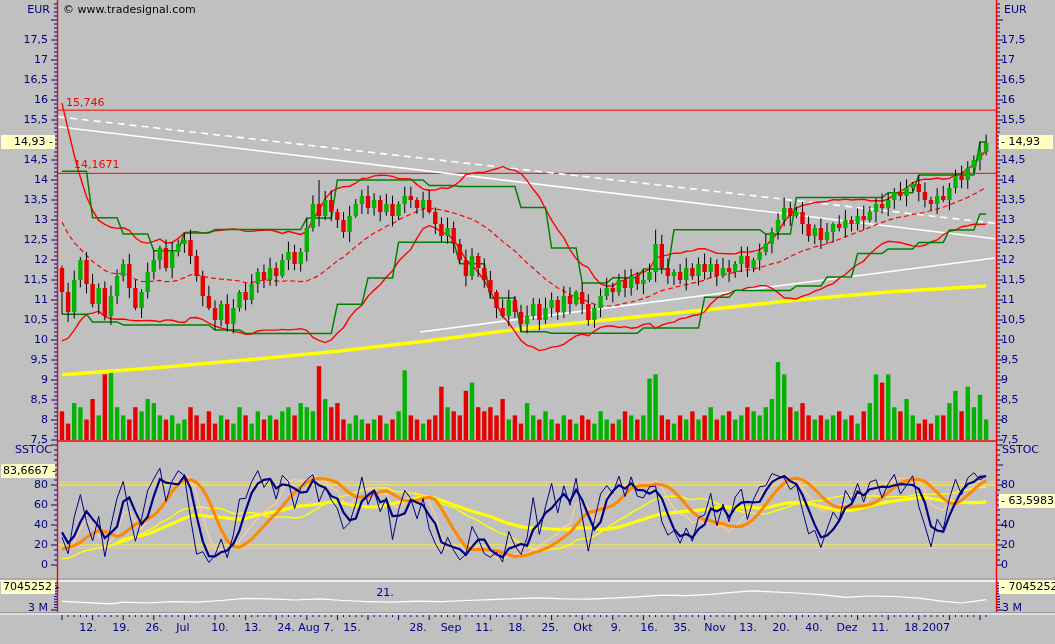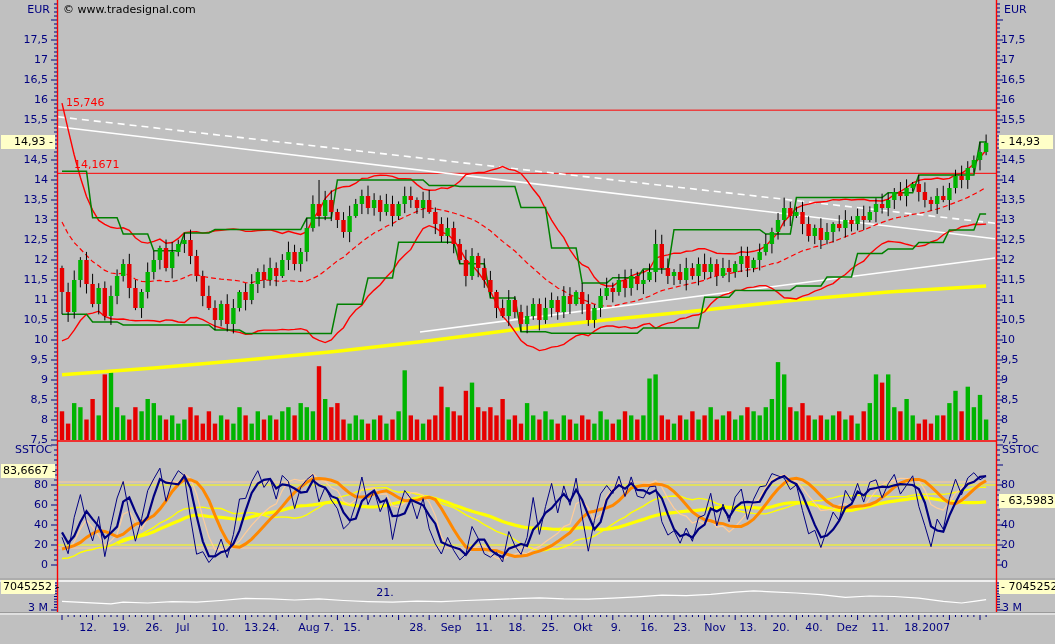--- a/index.html
+++ b/index.html
@@ -1038,33 +1038,33 @@
       <div class="lbl r" style="left: 2px; top: 538px; width: 46px;">20</div>
       <div class="lbl " style="left: 1001px; top: 538px; width: 52px;">20</div>
       <div class="lbl r" style="left: 2px; top: 558px; width: 46px;">0</div>
       <div class="lbl " style="left: 1001px; top: 558px; width: 52px;">0</div>
       <div class="lbl " style="left: 64px; top: 621px; width: 48px; text-align: center;">12.</div>
       <div class="lbl " style="left: 97px; top: 621px; width: 48px; text-align: center;">19.</div>
       <div class="lbl " style="left: 130px; top: 621px; width: 48px; text-align: center;">26.</div>
       <div class="lbl " style="left: 159px; top: 621px; width: 48px; text-align: center;">Jul</div>
       <div class="lbl " style="left: 196px; top: 621px; width: 48px; text-align: center;">10.</div>
       <div class="lbl " style="left: 229px; top: 621px; width: 48px; text-align: center;">13.</div>
-      <div class="lbl " style="left: 262px; top: 621px; width: 48px; ">24.</div>
+      <div class="lbl " style="left: 262px; top: 621px; width: 48px; text-align: center;">24.</div>
       <div class="lbl " style="left: 292px; top: 621px; width: 48px; text-align: center;">Aug 7.</div>
       <div class="lbl " style="left: 328px; top: 621px; width: 48px; text-align: center;">15.</div>
       <div class="lbl " style="left: 361px; top: 586px; width: 48px; text-align: center;">21.</div>
       <div class="lbl " style="left: 394px; top: 621px; width: 48px; text-align: center;">28.</div>
       <div class="lbl " style="left: 427px; top: 621px; width: 48px; text-align: center;">Sep</div>
       <div class="lbl " style="left: 460px; top: 621px; width: 48px; text-align: center;">11.</div>
       <div class="lbl " style="left: 493px; top: 621px; width: 48px; text-align: center;">18.</div>
       <div class="lbl " style="left: 526px; top: 621px; width: 48px; text-align: center;">25.</div>
       <div class="lbl " style="left: 559px; top: 621px; width: 48px; text-align: center;">Okt</div>
       <div class="lbl " style="left: 592px; top: 621px; width: 48px; text-align: center;">9.</div>
       <div class="lbl " style="left: 625px; top: 621px; width: 48px; text-align: center;">16.</div>
-      <div class="lbl " style="left: 658px; top: 621px; width: 48px; text-align: center;">23.</div>
+      <div class="lbl " style="left: 658px; top: 621px; width: 48px; text-align: center;">35.</div>
       <div class="lbl " style="left: 691px; top: 621px; width: 48px; text-align: center;">Nov</div>
       <div class="lbl " style="left: 724px; top: 621px; width: 48px; text-align: center;">13.</div>
       <div class="lbl " style="left: 757px; top: 621px; width: 48px; text-align: center;">20.</div>
       <div class="lbl " style="left: 790px; top: 621px; width: 48px; text-align: center;">40.</div>
       <div class="lbl " style="left: 823px; top: 621px; width: 48px; text-align: center;">Dez</div>
       <div class="lbl " style="left: 856px; top: 621px; width: 48px; text-align: center;">11.</div>
       <div class="lbl " style="left: 889px; top: 621px; width: 48px; text-align: center;">18.</div>
       <div class="lbl " style="left: 922px; top: 621px; width: 48px; text-align: left;">2007</div>
     </div>
 

